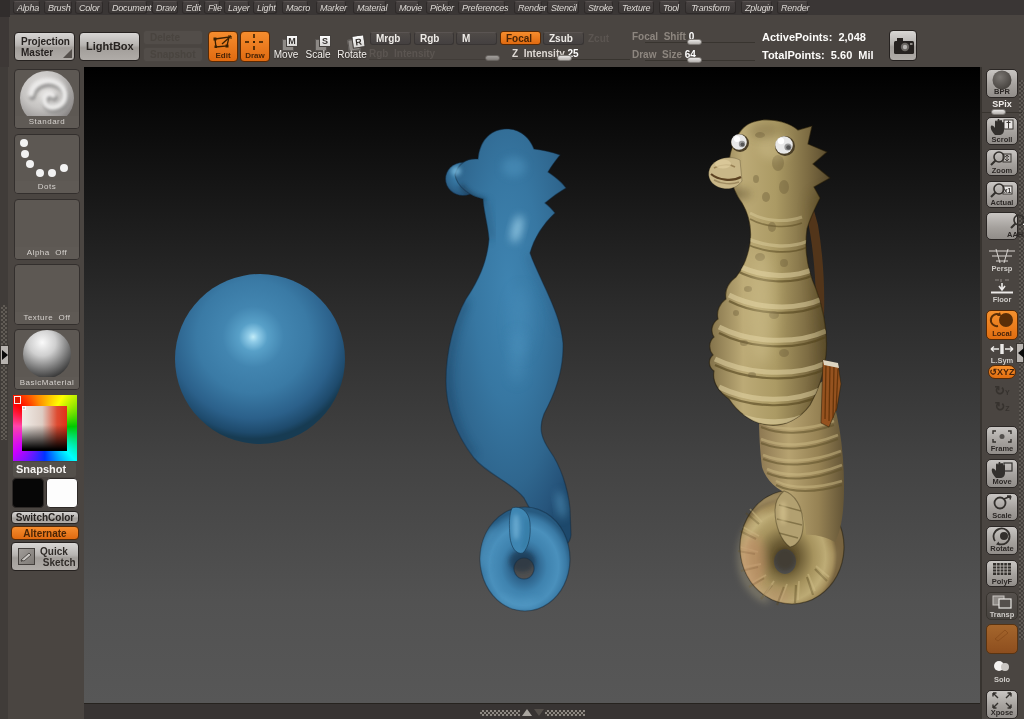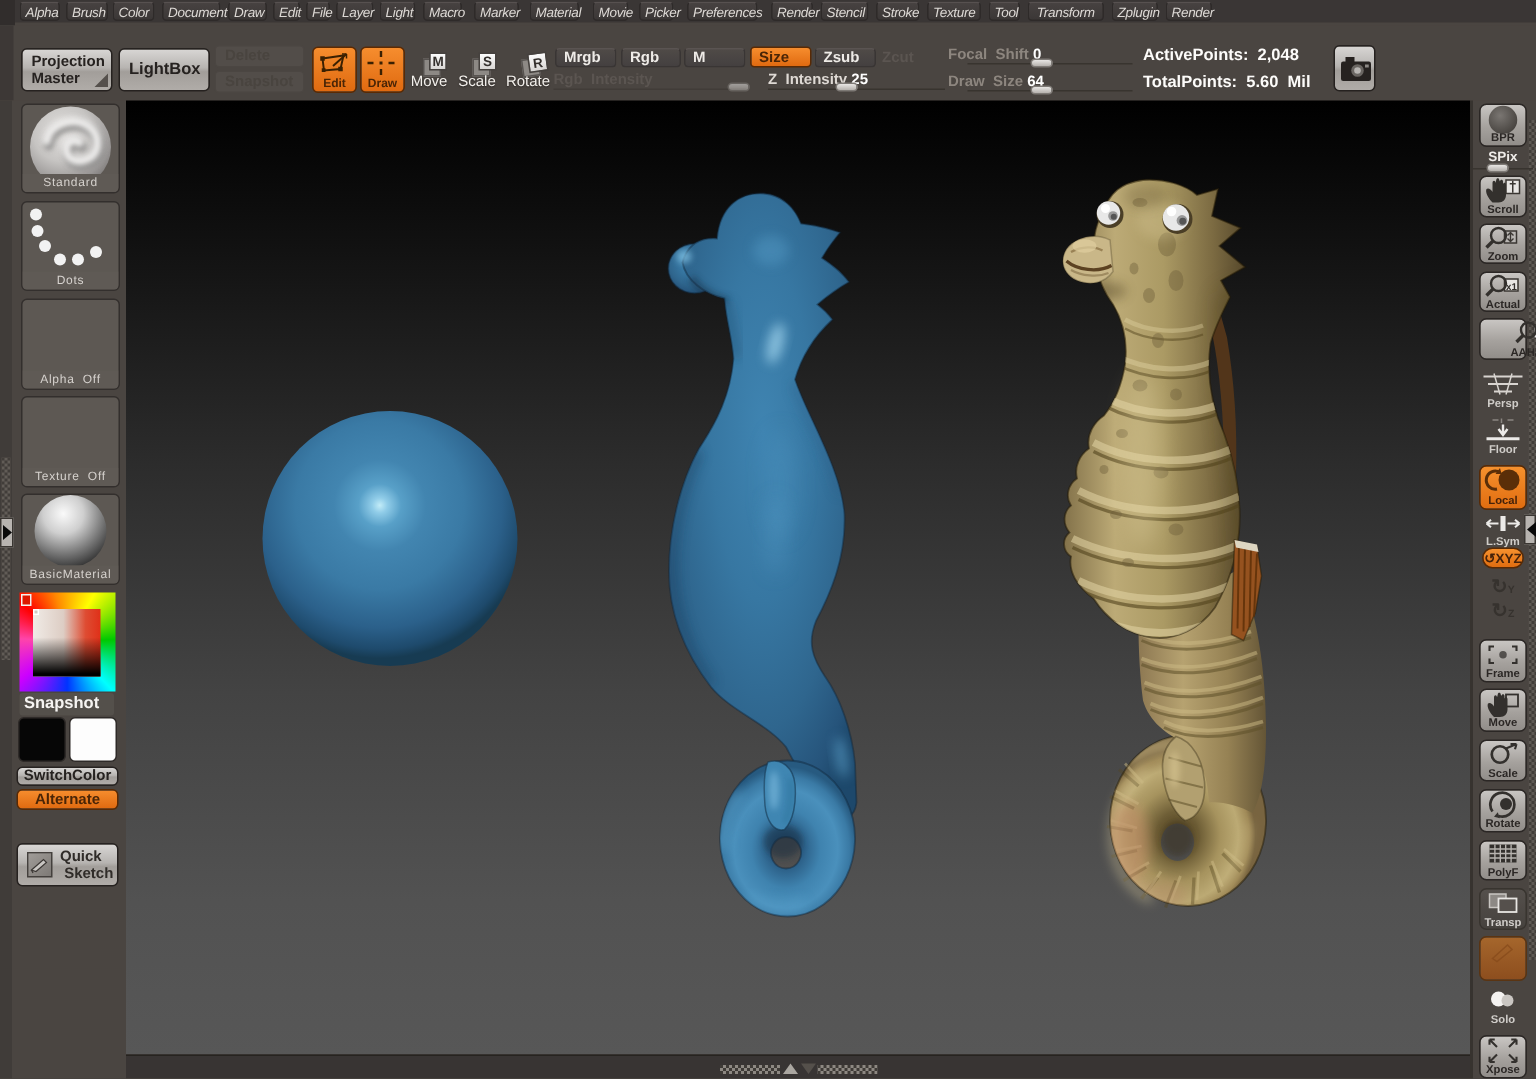--- a/index.html
+++ b/index.html
@@ -125,21 +125,21 @@
     <div class="abs" style="left:315px;top:22px;width:12px;height:12px;background:#8d8985;border:1px solid #575350;"></div>
     <div class="abs" style="left:319px;top:18px;width:12px;height:12px;background:linear-gradient(#fdfdfd,#d8d6d4);border:1px solid #45413e;color:#34302d;font-size:9px;font-weight:bold;text-align:center;line-height:11px;">S</div>
     <div class="abs" style="left:300px;top:32px;width:36px;height:11px;color:#f3f0ec;font-size:10px;text-align:center;text-shadow:0 1px 1px #2a2624;">Scale</div>
     <div class="abs" style="left:348px;top:22px;width:12px;height:12px;background:#8d8985;border:1px solid #575350;transform:rotate(-8deg);"></div>
     <div class="abs" style="left:352px;top:18px;width:13px;height:13px;background:linear-gradient(#fdfdfd,#d8d6d4);border:1px solid #45413e;color:#34302d;font-size:9px;font-weight:bold;text-align:center;line-height:12px;transform:rotate(-8deg);">R</div>
     <div class="abs" style="left:334px;top:32px;width:36px;height:11px;color:#f3f0ec;font-size:10px;text-align:center;text-shadow:0 1px 1px #2a2624;">Rotate</div>
 
     <div class="flatbtn abs" style="left:370px;top:15px;width:41px;height:13px;line-height:12px;padding-left:5px;">Mrgb</div>
     <div class="flatbtn abs" style="left:414px;top:15px;width:40px;height:13px;line-height:12px;padding-left:5px;">Rgb</div>
     <div class="flatbtn abs" style="left:456px;top:15px;width:41px;height:13px;line-height:12px;padding-left:5px;">M</div>
-    <div class="orangebtn abs" style="left:500px;top:14px;width:41px;height:14px;line-height:13px;font-size:10px;padding-left:5px;">Size</div>
+    <div class="orangebtn abs" style="left:500px;top:14px;width:41px;height:14px;line-height:13px;font-size:10px;padding-left:5px;">Focal</div>
     <div class="flatbtn abs" style="left:543px;top:15px;width:41px;height:13px;line-height:12px;padding-left:5px;">Zsub</div>
     <div class="abs" style="left:588px;top:16px;width:30px;height:12px;color:#5b5551;font-size:10px;font-weight:bold;">Zcut</div>
 
     <div class="abs sliderlabel" style="left:369px;top:31px;color:#5b5551;">Rgb&nbsp;&nbsp;Intensity</div>
     <div class="track" style="left:369px;top:42px;width:128px;opacity:0.5;"></div>
     <div class="knob" style="left:485px;top:38px;opacity:0.55;"></div>
     <div class="abs" style="left:512px;top:31px;font-size:10px;font-weight:bold;color:#ded9d4;">Z&nbsp;&nbsp;Intensity&nbsp;<span class="slidernum">25</span></div>
     <div class="track" style="left:512px;top:42px;width:118px;"></div>
     <div class="knob" style="left:557px;top:38px;"></div>
 
@@ -574,21 +574,21 @@
       <div class="abs" style="left:9px;top:11px;width:4px;height:4px;background:#cfc9c2;border:1px solid #ffffff;"></div>
       <div class="abs" style="left:1px;top:1px;width:7px;height:8px;background:#dd1800;border:1.5px solid #f4f2f0;"></div>
     </div>
     <div class="abs" style="left:13px;top:395px;width:63px;height:15px;background:#54504b;border-radius:2px;"></div>
     <div class="abs" style="left:16px;top:396px;font-size:11px;font-weight:bold;color:#f6f4f2;">Snapshot</div>
 
     <div class="abs" style="left:12px;top:411px;width:32px;height:30px;border-radius:4px;background:#060606;border:1px solid #2e2a28;"></div>
     <div class="abs" style="left:46px;top:411px;width:32px;height:30px;border-radius:4px;background:#fdfdfd;border:1px solid #2e2a28;"></div>
     <div class="smallbtn litebtn" style="top:444px;height:13px;line-height:12px;font-size:10px;">SwitchColor</div>
     <div class="smallbtn orangebtn" style="top:459px;height:14px;line-height:13px;font-size:10px;">Alternate</div>
-    <div class="litebtn abs" style="left:11px;top:475px;width:68px;height:29px;border-radius:4px;margin-top:20px;">
+    <div class="litebtn abs" style="left:11px;top:475px;width:68px;height:29px;border-radius:4px;">
       <div class="abs" style="left:6px;top:5px;width:17px;height:17px;background:linear-gradient(135deg,#a09c98,#7e7a76);border:1px solid #44403d;">
         <svg width="15" height="15" viewBox="0 0 15 15">
             <path d="M2 11 L10 4 L12 6 L5 12 Z" fill="#c9c6c2" stroke="#3c3835" stroke-width="0.8"></path>
             <path d="M2 11 l1 2" stroke="#3c3835" stroke-width="0.8"></path>
           </svg>
       </div>
       <div class="abs" style="left:28px;top:3px;font-size:10px;line-height:11px;color:#302c29;">Quick<br>&nbsp;Sketch</div>
     </div>
   </div>
 

